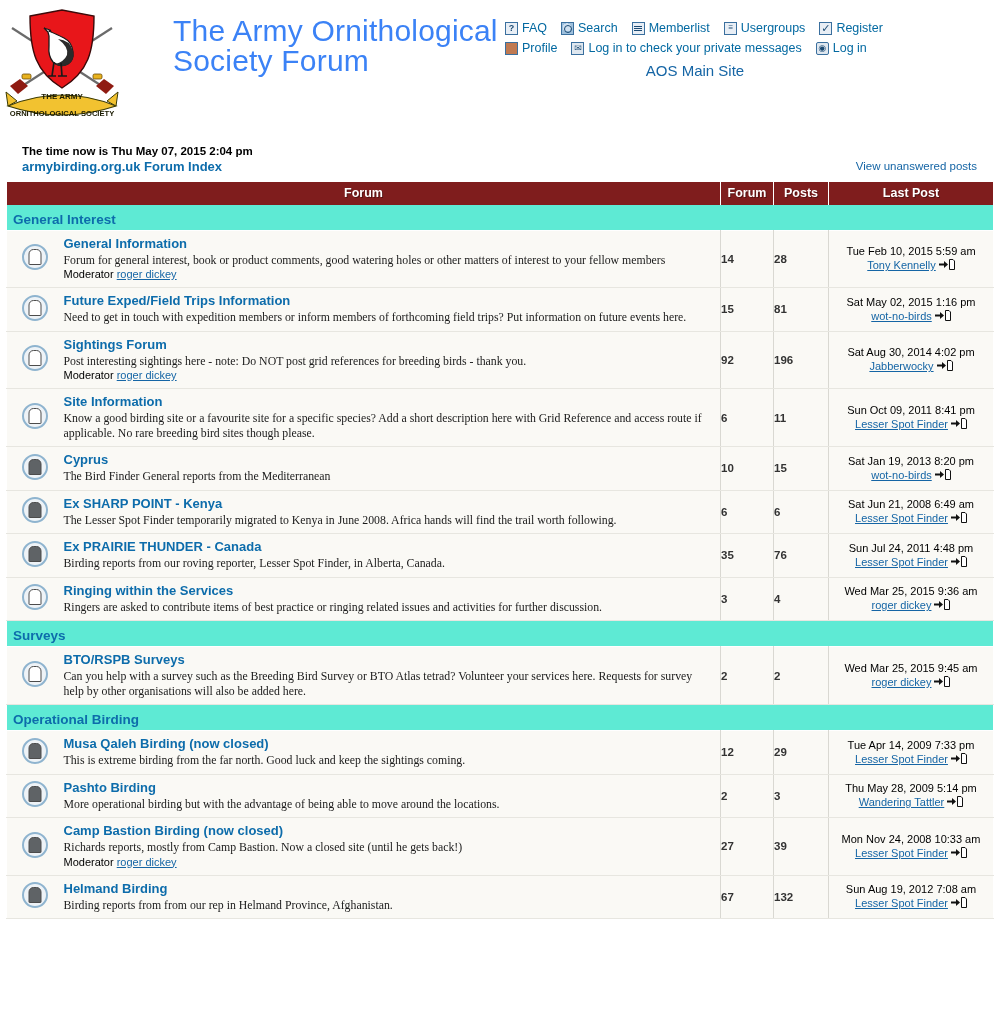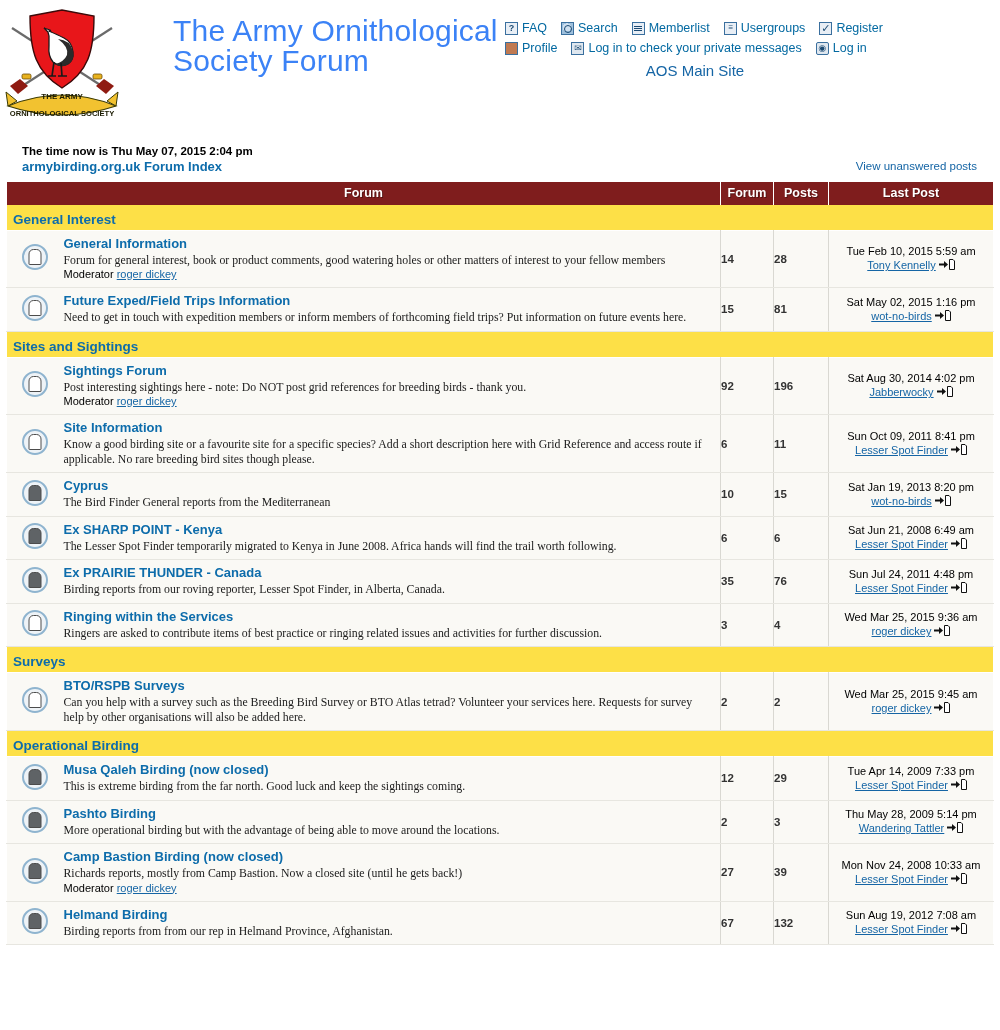--- a/index.html
+++ b/index.html
@@ -143,21 +143,21 @@
     font-size: 12.5px;
     font-weight: bold;
     height: 23px;
     text-align: center;
     border-right: 1px solid #ffffff;
     text-shadow: 1px 1px 0 rgba(0,0,0,0.35);
   }
   .thead th:last-child { border-right: none; }
 
   .cat-row td {
-    background: #fde047;
+    background: #5eead4;
     padding: 7px 0 3px 6px;
     font-size: 13.5px;
     font-weight: bold;
     color: #0d6cab;
     border: none;
   }
 
   .frow td {
     background: #faf9f5;
     border-top: 1px solid #ffffff;
@@ -388,23 +388,20 @@
         <td class="c-posts">81</td>
         <td class="c-last">
           <span class="lp-date">Sat May 02, 2015 1:16 pm</span>
           <span class="lp-bottom"><a class="lp-user" href="#">wot-no-birds</a><span class="lp-goto"><svg width="16" height="11" viewBox="0 0 16 11">
                 <path d="M0 5.5 L6 5.5" stroke="#111" stroke-width="2"></path>
                 <path d="M5 2 L9 5.5 L5 9 Z" fill="#111"></path>
                 <path d="M10.5 0.5 h3.5 l1.5 1.5 v8.5 h-5 z" fill="#fff" stroke="#111" stroke-width="1"></path>
               </svg></span></span>
         </td>
       </tr>
-      <tr class="cat-row">
-        <td colspan="5">Sites and Sightings</td>
-      </tr>
       <tr class="frow">
         <td class="c-icon"><span class="ficon open"></span></td>
         <td class="c-forum">
           <a class="ftitle" href="#">Sightings Forum</a>
           <span class="fdesc">Post interesting sightings here - note: Do NOT post grid references for breeding birds - thank you.</span>
           <span class="fmod">Moderator <a href="#">roger dickey</a></span>
         </td>
         <td class="c-topics">92</td>
         <td class="c-posts">196</td>
         <td class="c-last">

